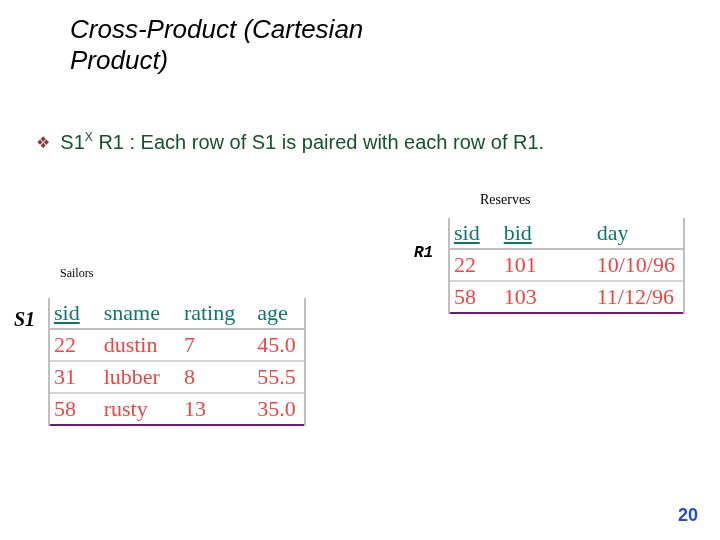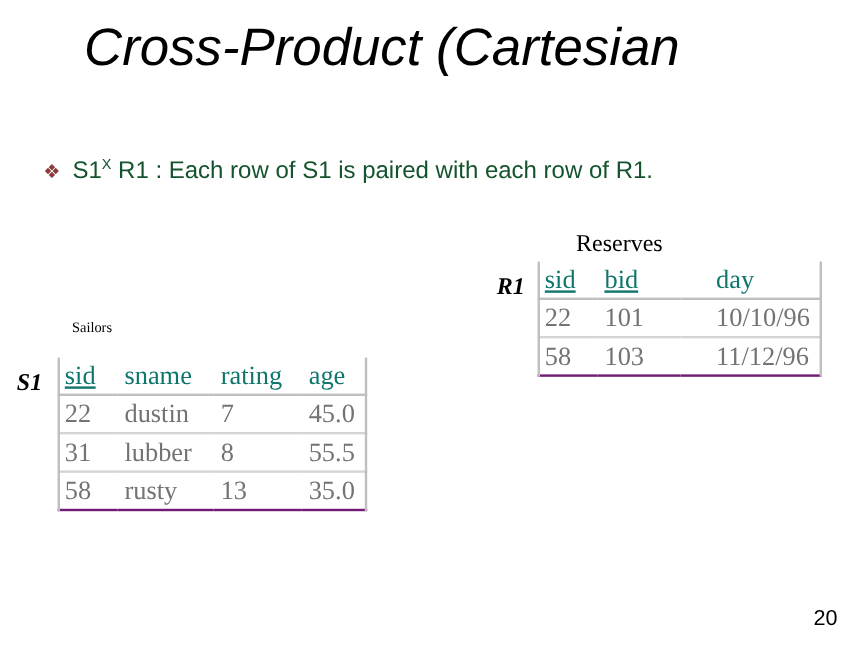--- a/index.html
+++ b/index.html
@@ -17,21 +17,21 @@
     position: relative;
     width: 720px;
     height: 540px;
     box-sizing: border-box;
   }
   .title {
     position: absolute;
     left: 70px;
     top: 14px;
     font-style: italic;
-    font-size: 44px;
+    font-size: 26px;
     line-height: 1.18;
     color: #000;
   }
   .bullet-row {
     position: absolute;
     left: 36px;
     top: 130px;
     display: flex;
     align-items: flex-start;
   }
@@ -48,30 +48,30 @@
   .sup {
     vertical-align: super;
     font-size: 12px;
   }
 
   .reserves-label {
     position: absolute;
     left: 480px;
     top: 192px;
     font-family: "Times New Roman", Times, serif;
-    font-size: 20px;
+    font-size: 14px;
   }
   .r1-label {
     position: absolute;
     left: 414px;
-    top: 228px;
-    font-family: Liberation Serif, serif;
+    top: 244px;
+    font-family: Liberation Mono, monospace;
     font-style: italic;
     font-weight: bold;
-    font-size: 20px;
+    font-size: 16px;
   }
   .sailors-label {
     position: absolute;
     left: 60px;
     top: 266px;
     font-family: "Times New Roman", Times, serif;
     font-size: 12px;
   }
   .s1-label {
     position: absolute;
@@ -92,21 +92,21 @@
     font-weight: normal;
     color: #0f766e;
     text-align: left;
     padding: 2px 10px 2px 6px;
     background: #ffffff;
   }
   th .ul {
     text-decoration: underline;
   }
   td {
-    color: #737373;
+    color: #ef4444;
     padding: 2px 10px 2px 6px;
     text-align: left;
   }
   .tbl {
     position: absolute;
   }
   .tbl-r1 {
     left: 448px;
     top: 218px;
   }
@@ -131,37 +131,38 @@
     position: absolute;
     top: 0;
     bottom: 0;
     width: 0;
     border-left: 2px solid #bfbfbf;
   }
   .page-num {
     position: absolute;
     right: 22px;
     bottom: 14px;
-    font-weight: normal;
+    font-weight: bold;
     font-size: 18px;
-    color: #000000;
+    color: #1d4ed8;
   }
   .col-bid { padding-left: 6px; padding-right: 30px; }
   .col-day { padding-left: 30px; }
   .col-sid { padding-right: 18px; }
   .col-sname { padding-right: 18px; }
   .col-rating { padding-right: 16px; }
 </style>
 </head>
 <body>
 
 <div class="slide">
 
   <div class="title">
     <span>Cross-Product (Cartesian</span><br>
+    <span>Product)</span>
   </div>
 
   <div class="bullet-row">
     <span class="diamond">❖</span>
     <span class="bullet-text">
       <span>S1</span><span class="sup">X</span><span> R1  : Each row of S1 is paired with each row of R1.</span>
     </span>
   </div>
 
   <div class="reserves-label">Reserves</div>

